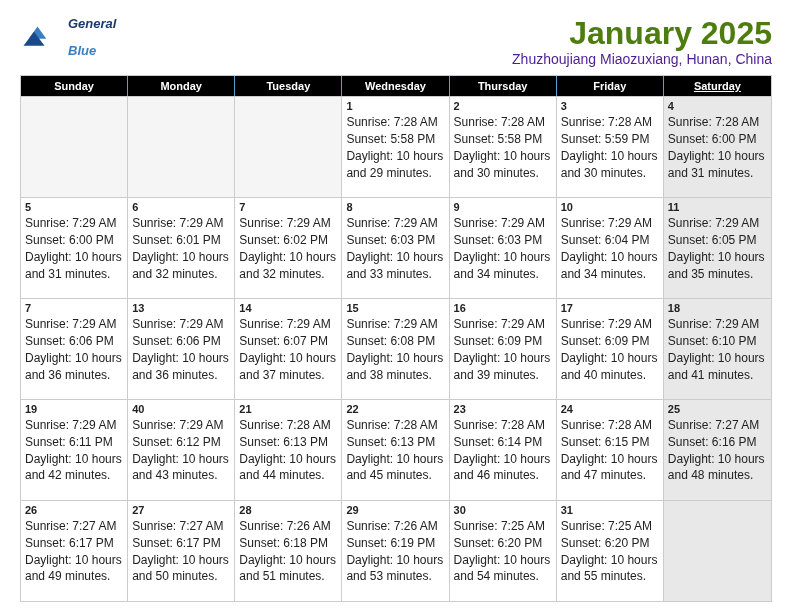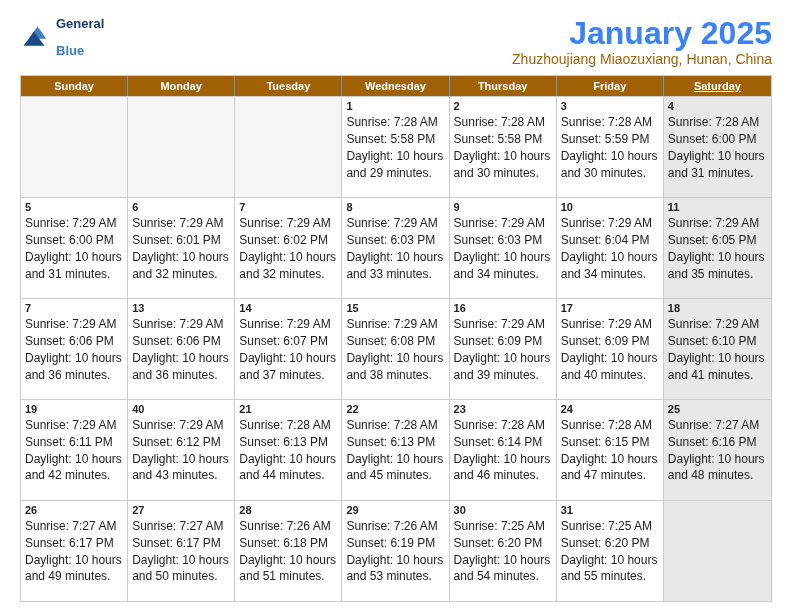--- a/index.html
+++ b/index.html
@@ -19,49 +19,50 @@
     }
     .header {
       display: flex;
       align-items: flex-start;
       justify-content: space-between;
       margin-bottom: 8px;
     }
     .logo {
       display: flex;
       align-items: center;
-      gap: 8px;
+      gap: 20px;
+      font-style: italic;
     }
     .logo-icon {
       width: 28px;
       height: 28px;
     }
     .title-block {
       text-align: right;
     }
     .month-title {
       font-size: 32px;
       font-weight: bold;
-      color: #3b82f6;
+      color: #4d7c0f;
       line-height: 1.1;
     }
     .subtitle {
       font-size: 14px;
-      color: #a16207;
+      color: #4c1d95;
     }
     .calendar {
       flex: 1;
       border: 1px solid #ccc;
       display: flex;
       flex-direction: column;
     }
     .cal-header {
       display: grid;
       grid-template-columns: repeat(7, 1fr);
-      background: #a16207;
+      background: #000000;
     }
     .cal-header-cell {
       color: #fff;
       font-size: 11px;
       font-weight: bold;
       text-align: center;
       padding: 4px 2px;
       border-right: 1px solid #5a9fd4;
     }
     .cal-header-cell:last-child { border-right: none; text-decoration: underline; }

